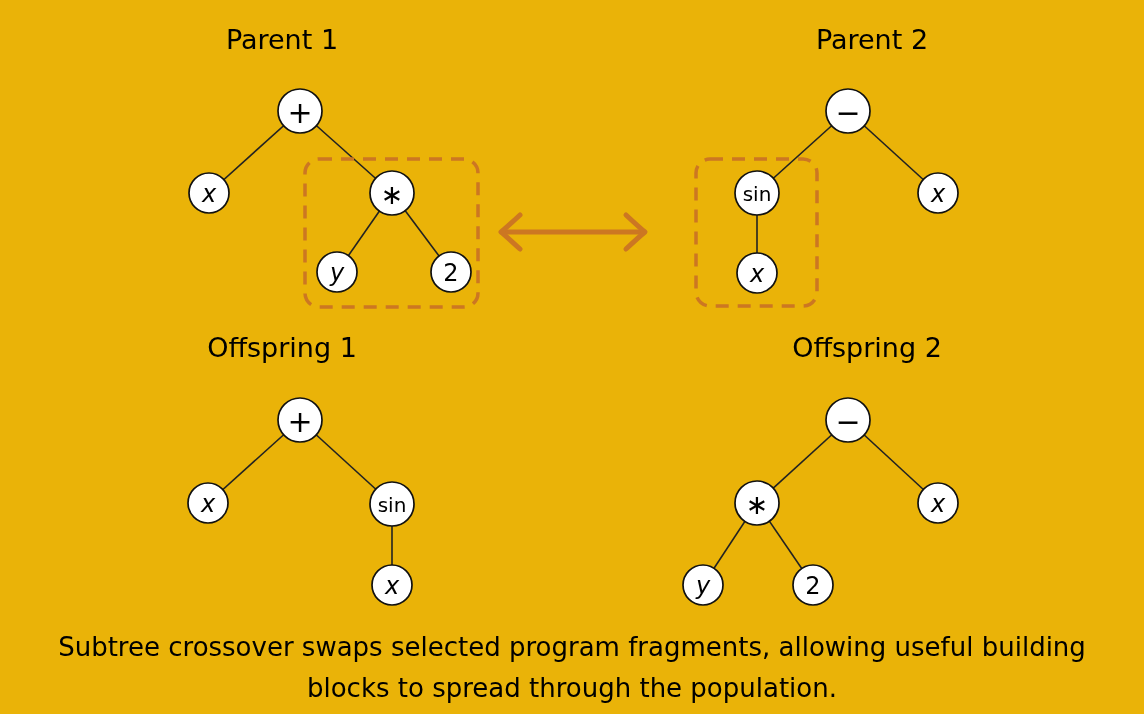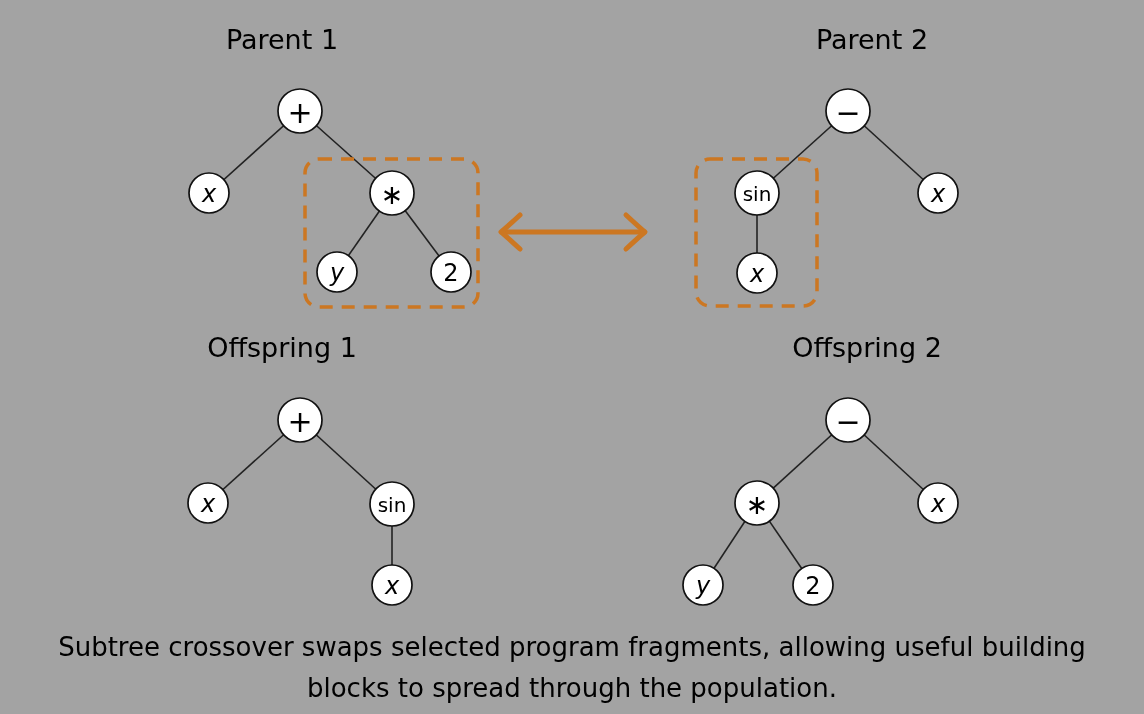--- a/index.html
+++ b/index.html
@@ -4,21 +4,21 @@
 <style>
   html, body {
     margin: 0;
     padding: 0;
     background: #ffffff;
   }
   .stage {
     position: relative;
     width: 1144px;
     height: 714px;
-    background: #a3a3a3;
+    background: #eab308;
     font-family: "DejaVu Sans", "Liberation Sans", sans-serif;
   }
   svg { display: block; }
 
   .tree-title {
     font-size: 27px;
     fill: #000000;
     text-anchor: middle;
     font-family: "DejaVu Sans", "Liberation Sans", sans-serif;
   }

